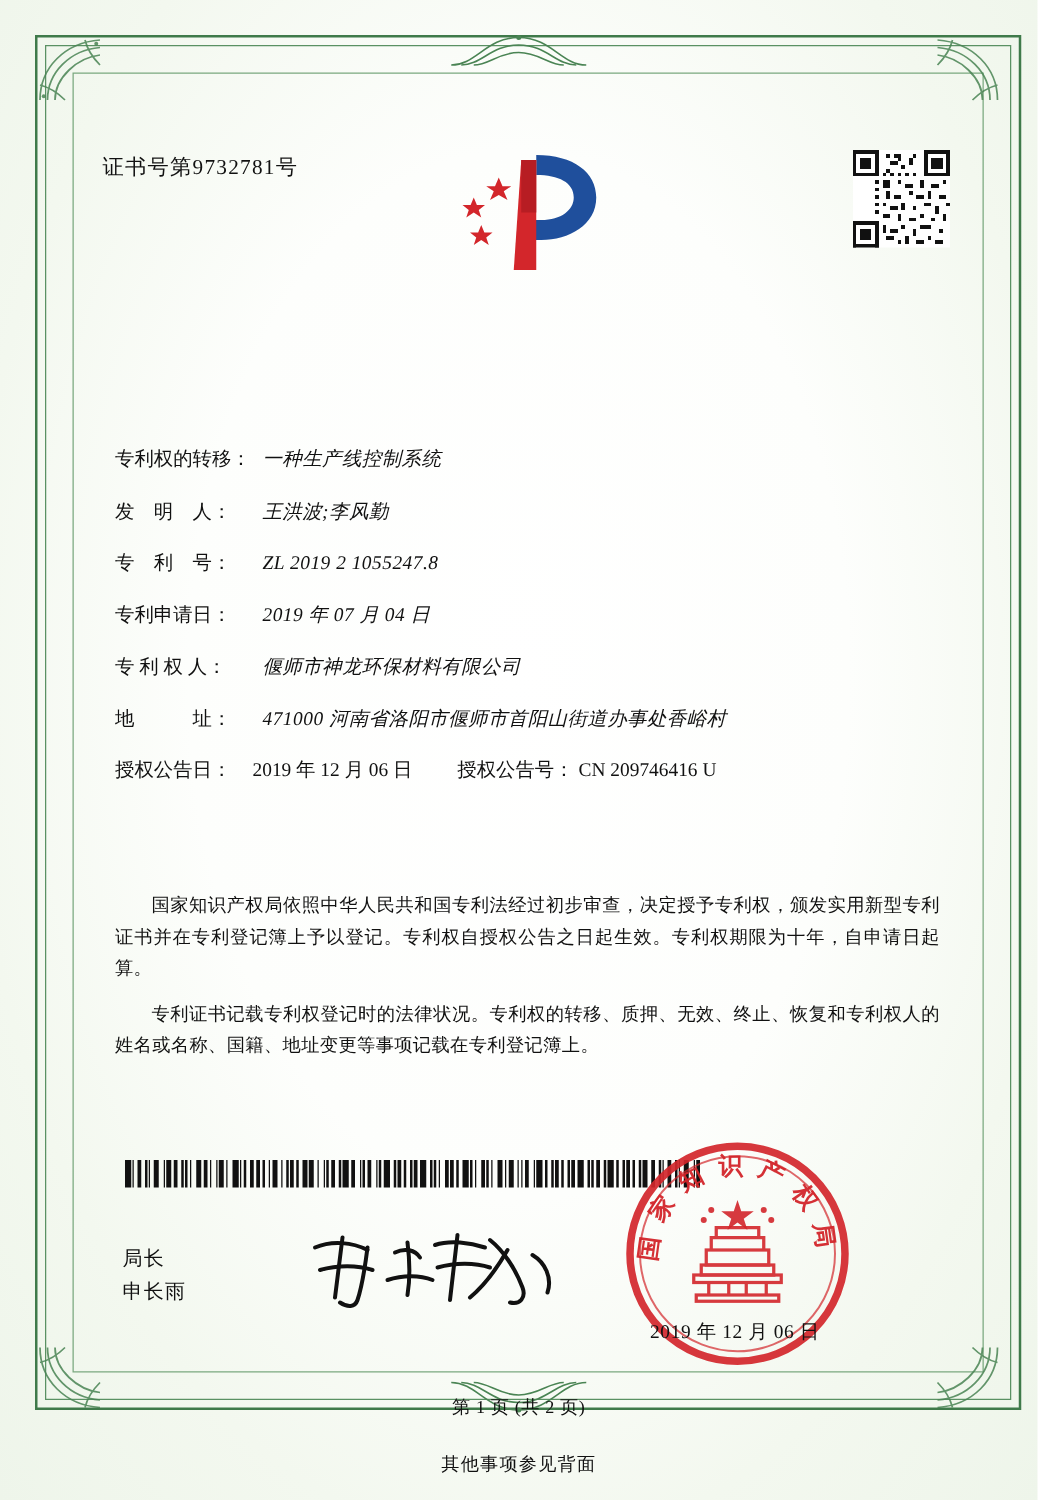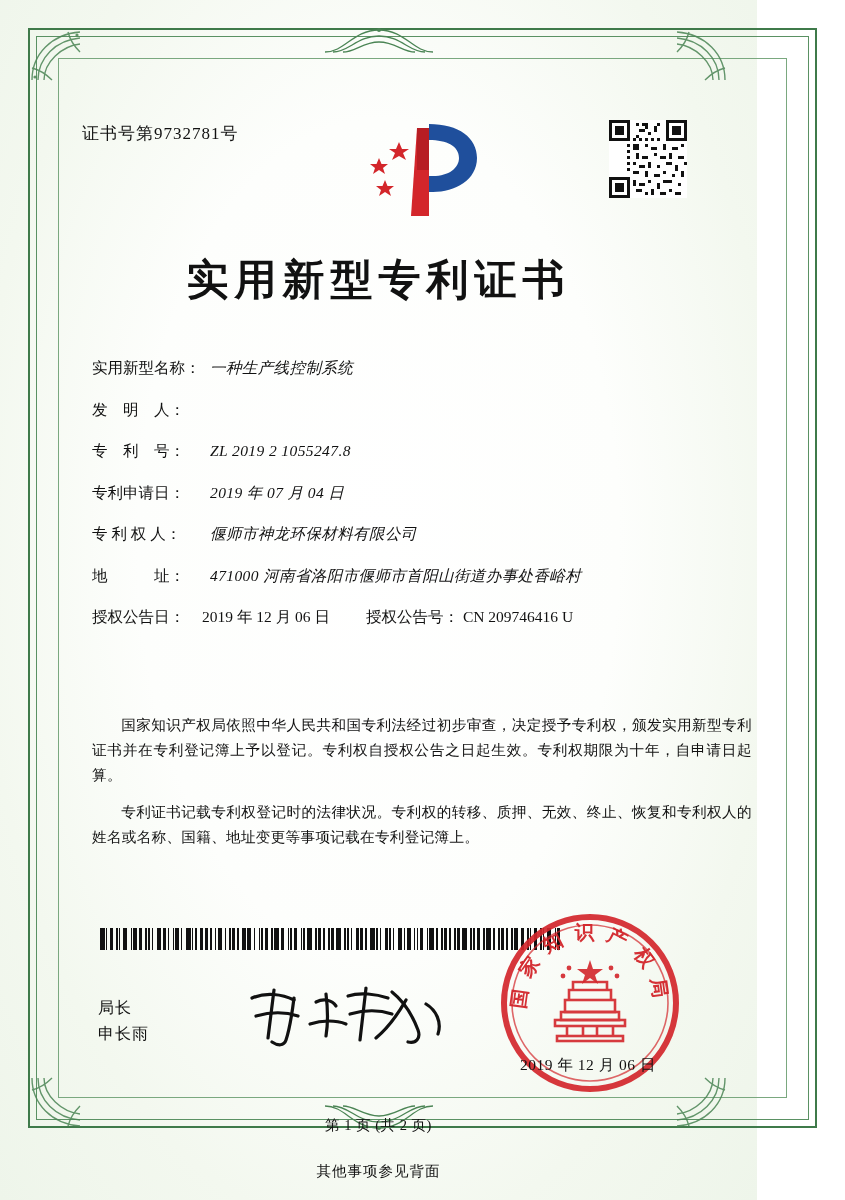--- a/index.html
+++ b/index.html
@@ -5,21 +5,21 @@
   html,body{margin:0;padding:0;}
   body{
     width:845px;height:1200px;
     background:#ffffff;
     font-family:"Liberation Serif","DejaVu Serif",serif;
     color:#111;
     position:relative;
     overflow:hidden;
   }
   .page{
-    position:absolute;left:0;top:0;width:757px;height:1200px;
+    position:absolute;left:0;top:0;width:830px;height:1200px;
     background:
       radial-gradient(ellipse at 50% 45%, #ffffff 0%, #fdfefc 45%, #f3f8ef 75%, #eef5ea 100%);
   }
   
   .frame-outer{
     position:absolute;left:28px;top:28px;width:789px;height:1100px;
     border:2px solid #3f7a4a;
     box-sizing:border-box;
   }
   .frame-inner{
@@ -291,29 +291,29 @@
         <rect x="14" y="23" width="1" height="2"></rect>
           <rect x="17" y="24" width="2" height="1"></rect>
         <rect x="20" y="23" width="1" height="1"></rect>
           <rect x="22" y="24" width="2" height="1"></rect>
         <rect x="18" y="20" width="1" height="1"></rect>
           <rect x="25" y="14" width="1" height="1"></rect>
       </g>
     </svg>
   </div>
 
-  <div class="title">实用新型专利证书</div>
 
   <div class="fields">
     <div class="frow">
-      <div class="flabel">实用新型名称：</div>
+      <div class="flabel">专利权的转移：</div>
       <div class="fvalue">一种生产线控制系统</div>
     </div>
     <div class="frow">
       <div class="flabel">发　明　人：</div>
+      <div class="fvalue">王洪波;李风勤</div>
     </div>
     <div class="frow">
       <div class="flabel">专　利　号：</div>
       <div class="fvalue">ZL 2019 2 1055247.8</div>
     </div>
     <div class="frow">
       <div class="flabel">专利申请日：</div>
       <div class="fvalue">2019 年 07 月 04 日</div>
     </div>
     <div class="frow">

